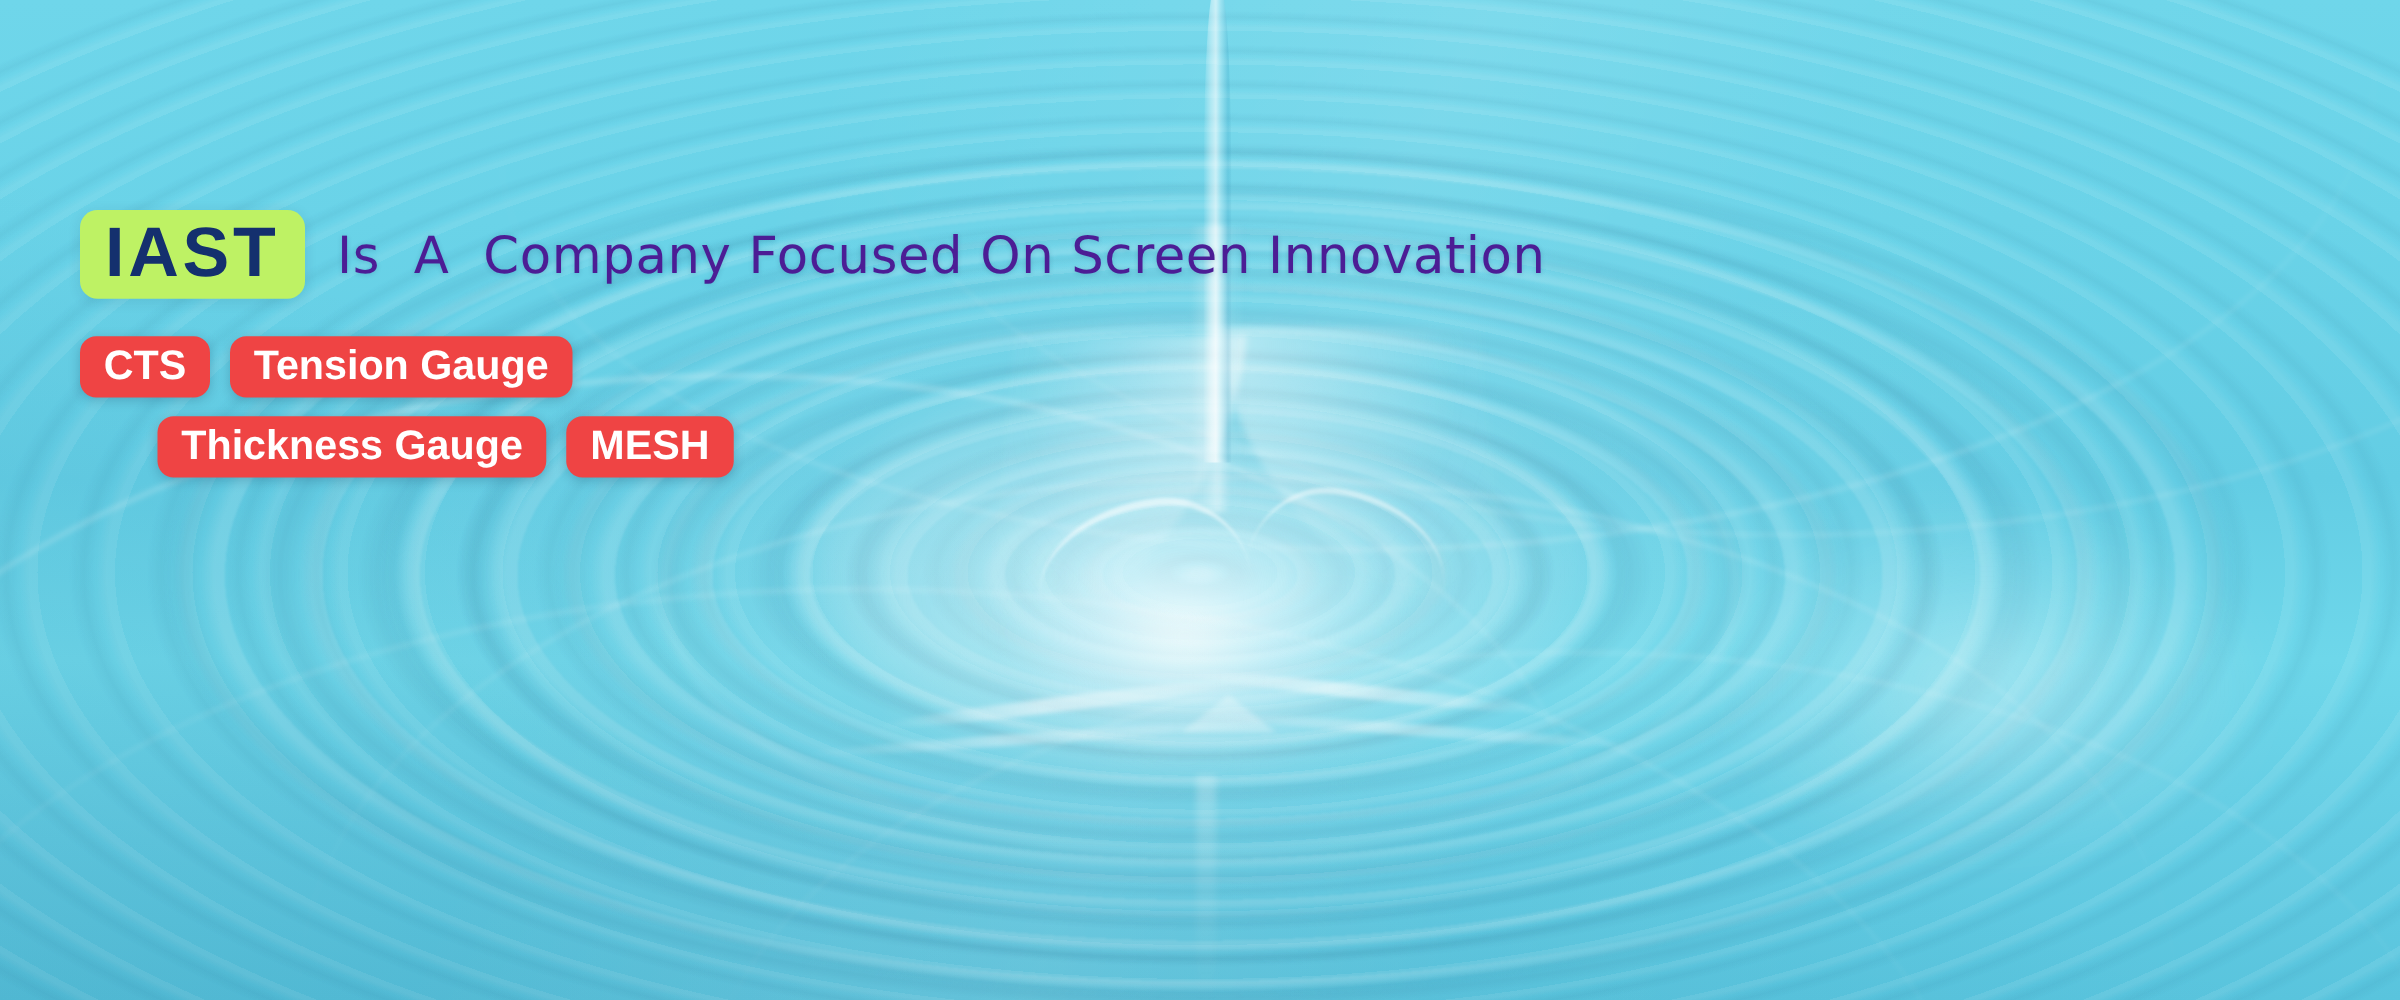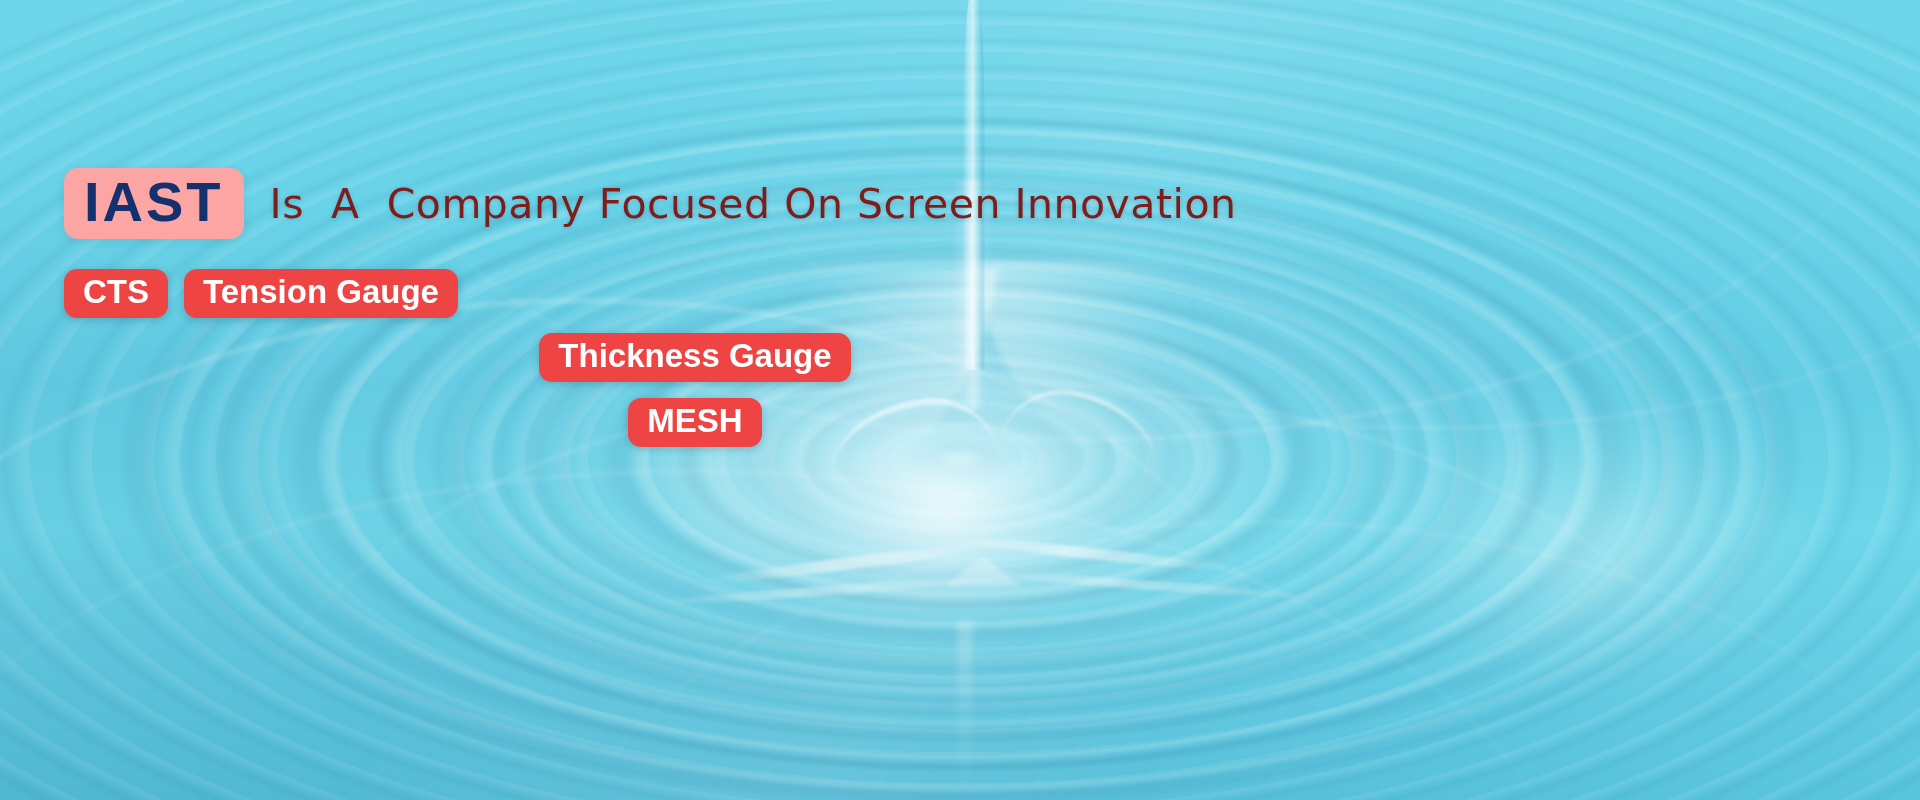--- a/index.html
+++ b/index.html
@@ -267,51 +267,51 @@
     position:absolute;
     left:64px; top:168px;
     width:1200px;
   }
   .headline-row {
     display:flex;
     align-items:center;
     gap:26px;
   }
   .logo-badge {
-    background:#fca5a5;
+    background:#bef264;
     border-radius:14px;
     padding:6px 20px 9px 20px;
     box-shadow:0 2px 10px rgba(0,40,70,0.10);
   }
   .logo-badge-text {
     color:#14306e;
     font-size:56px;
     font-weight:bold;
     letter-spacing:3px;
     line-height:1;
     display:block;
     font-family:"Liberation Sans", sans-serif;
   }
   .headline-text {
-    color:#7f1d1d;
+    color:#4c1d95;
     font-size:41px;
     font-weight:normal;
     letter-spacing:0.5px;
     white-space:pre;
     text-shadow:0 1px 4px rgba(0,60,95,0.18);
     font-family:"DejaVu Sans", sans-serif;
   }
 
   .pill-rows { margin-top:30px; }
   .pill-row {
     display:flex;
     align-items:center;
     gap:16px;
   }
-  .pill-row-2 { margin-top:15px; padding-left:62px;flex-direction:column; }
+  .pill-row-2 { margin-top:15px; padding-left:62px; }
   .pill {
     background:#ef4444;
     color:#ffffff;
     font-size:33px;
     font-weight:bold;
     border-radius:13px;
     padding:6px 19px 10px 19px;
     line-height:1;
     white-space:nowrap;
     box-shadow:0 2px 9px rgba(0,30,60,0.22);

